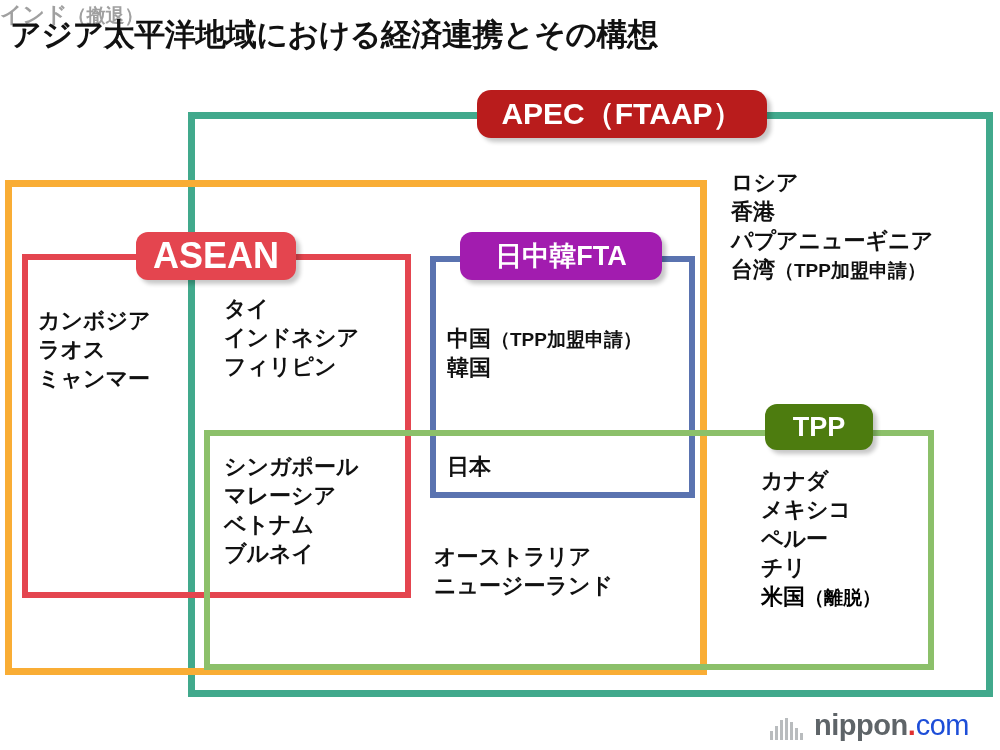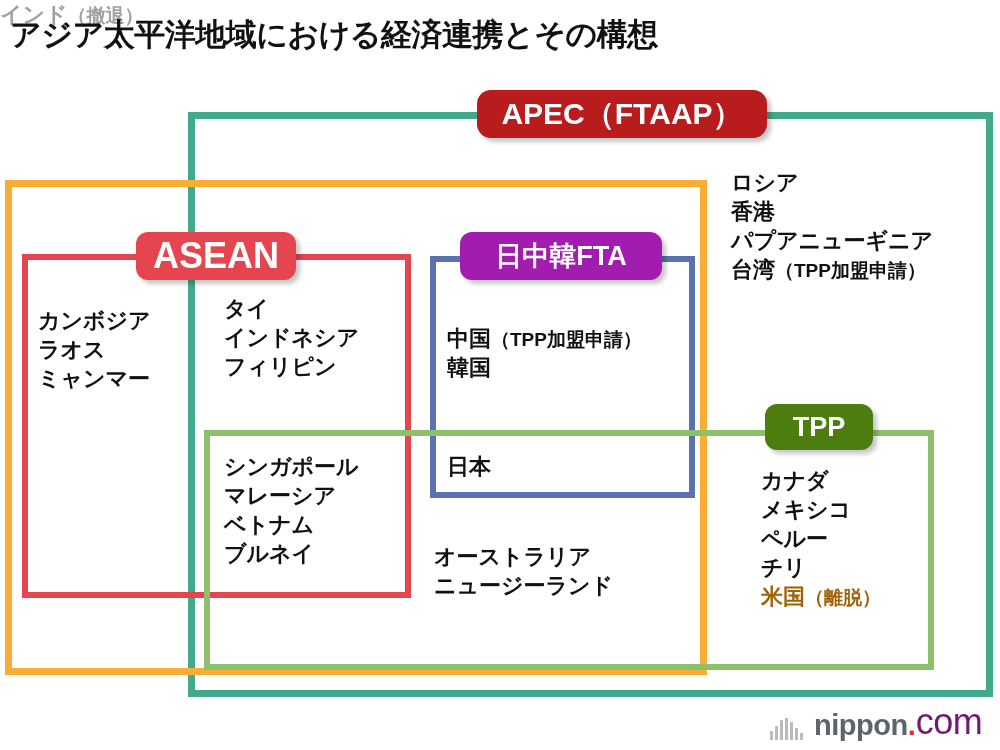--- a/index.html
+++ b/index.html
@@ -46,38 +46,38 @@
   .txt .sub{font-size:19px;font-weight:bold;}
   .txt-clmv{left:38px;top:306px;}
   .txt-asean2{left:224px;top:294px;font-family:Liberation Serif, serif;}
   .txt-asean3{left:224px;top:452px;}
   .txt-cjk{left:447px;top:324px;}
   .txt-japan{left:447px;top:452px;}
   .txt-anz{left:434px;top:542px;}
   .txt-apeconly{left:731px;top:168px;}
   .txt-tpp{left:741px;top:466px;margin-left:20px;}
 
-  .muted{color:#a16207;}
+  .muted{color:#000000;}
   .txt-india{left:28px;top:615px;font-size:22px;font-weight:bold;color:#a0a0a0;}
   .txt-india .sub{font-size:19px;font-family:Liberation Mono, monospace;}
 
   
   .logo{position:absolute;left:770px;top:708px;display:flex;align-items:flex-end;height:32px;}
   .logo-bars{display:flex;align-items:flex-end;height:22px;margin-right:9px;}
   .logo-bars i{display:block;width:3px;margin-right:2px;background:#b9bcbe;}
   .logo-bars i:nth-child(1){height:9px;}
   .logo-bars i:nth-child(2){height:14px;}
   .logo-bars i:nth-child(3){height:20px;}
   .logo-bars i:nth-child(4){height:22px;}
   .logo-bars i:nth-child(5){height:18px;}
   .logo-bars i:nth-child(6){height:12px;}
   .logo-bars i:nth-child(7){height:7px;}
   .logo-word{font-size:29px;font-weight:bold;color:#5e6468;line-height:1;letter-spacing:-0.5px;}
   .logo-dot{font-size:29px;font-weight:bold;color:#e03030;line-height:1;}
-  .logo-com{font-size:36px;color:#701a75;line-height:1;letter-spacing:-0.5px;}
+  .logo-com{font-size:29px;color:#1d4ed8;line-height:1;letter-spacing:-0.5px;}
 </style>
 </head>
 <body>
 
 <div id="stage">
 
   <div class="page-title">アジア太平洋地域における経済連携とその構想</div>
 
   <div class="grp grp-apec"></div>
   <div class="grp grp-rcep"></div>

